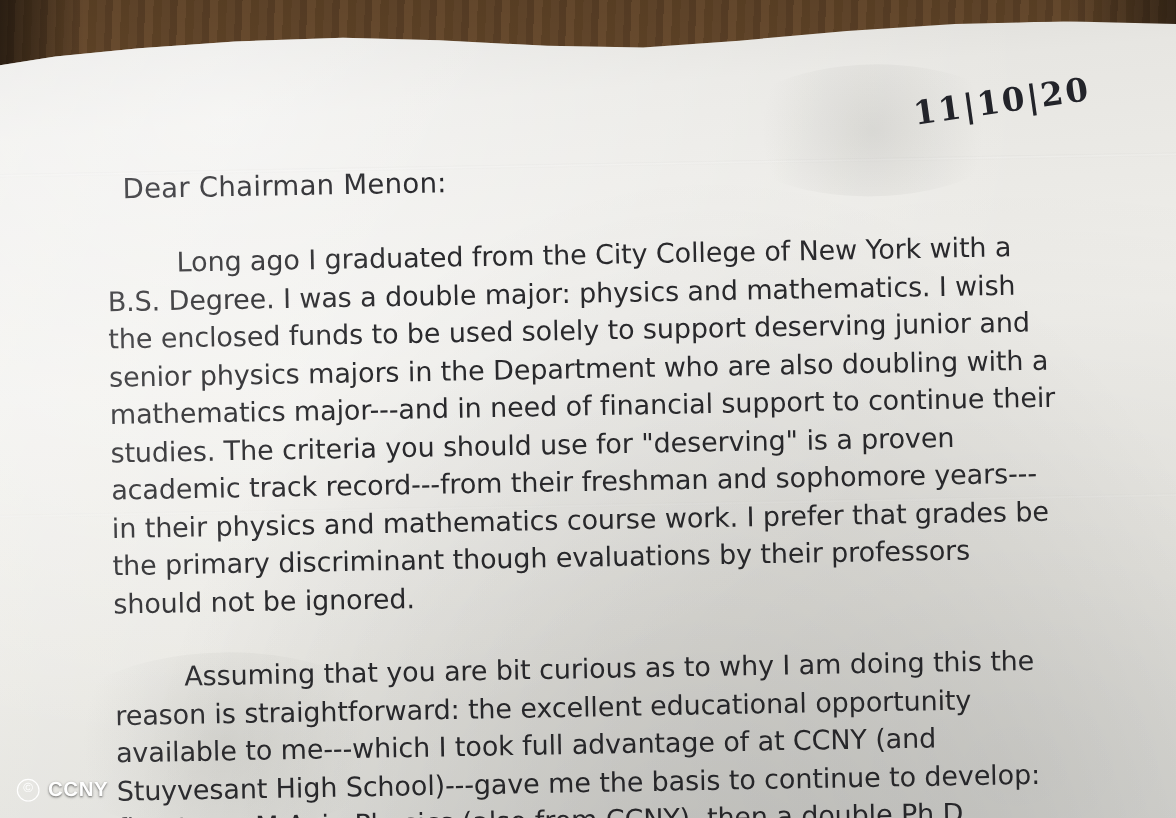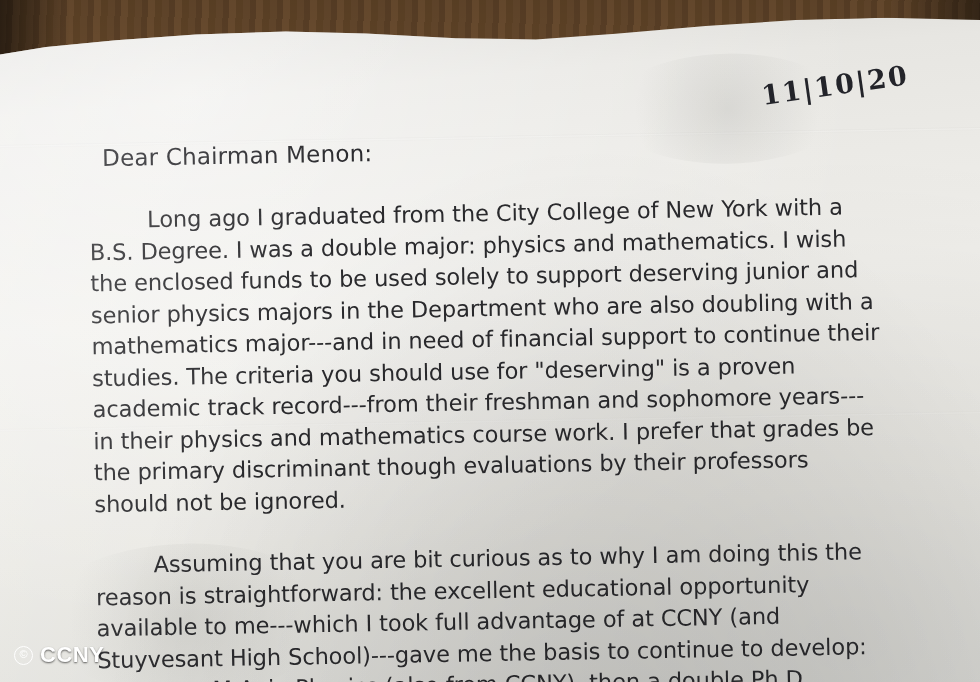--- a/index.html
+++ b/index.html
@@ -132,21 +132,21 @@
     border-radius: 50%;
     border: 1.6px solid #ffffff;
     color: #ffffff;
     font-size: 11px;
     line-height: 15px;
     text-align: center;
     font-family: "Liberation Sans", sans-serif;
   }
   .wm-text {
     color: #ffffff;
-    font-size: 22px;
+    font-size: 17px;
     font-weight: 700;
     letter-spacing: 0.5px;
     font-family: "Liberation Sans", sans-serif;
     text-shadow: 0 1px 2px rgba(0,0,0,0.6);
   }
 </style>
 </head>
 <body>
 
 <div id="stage">

